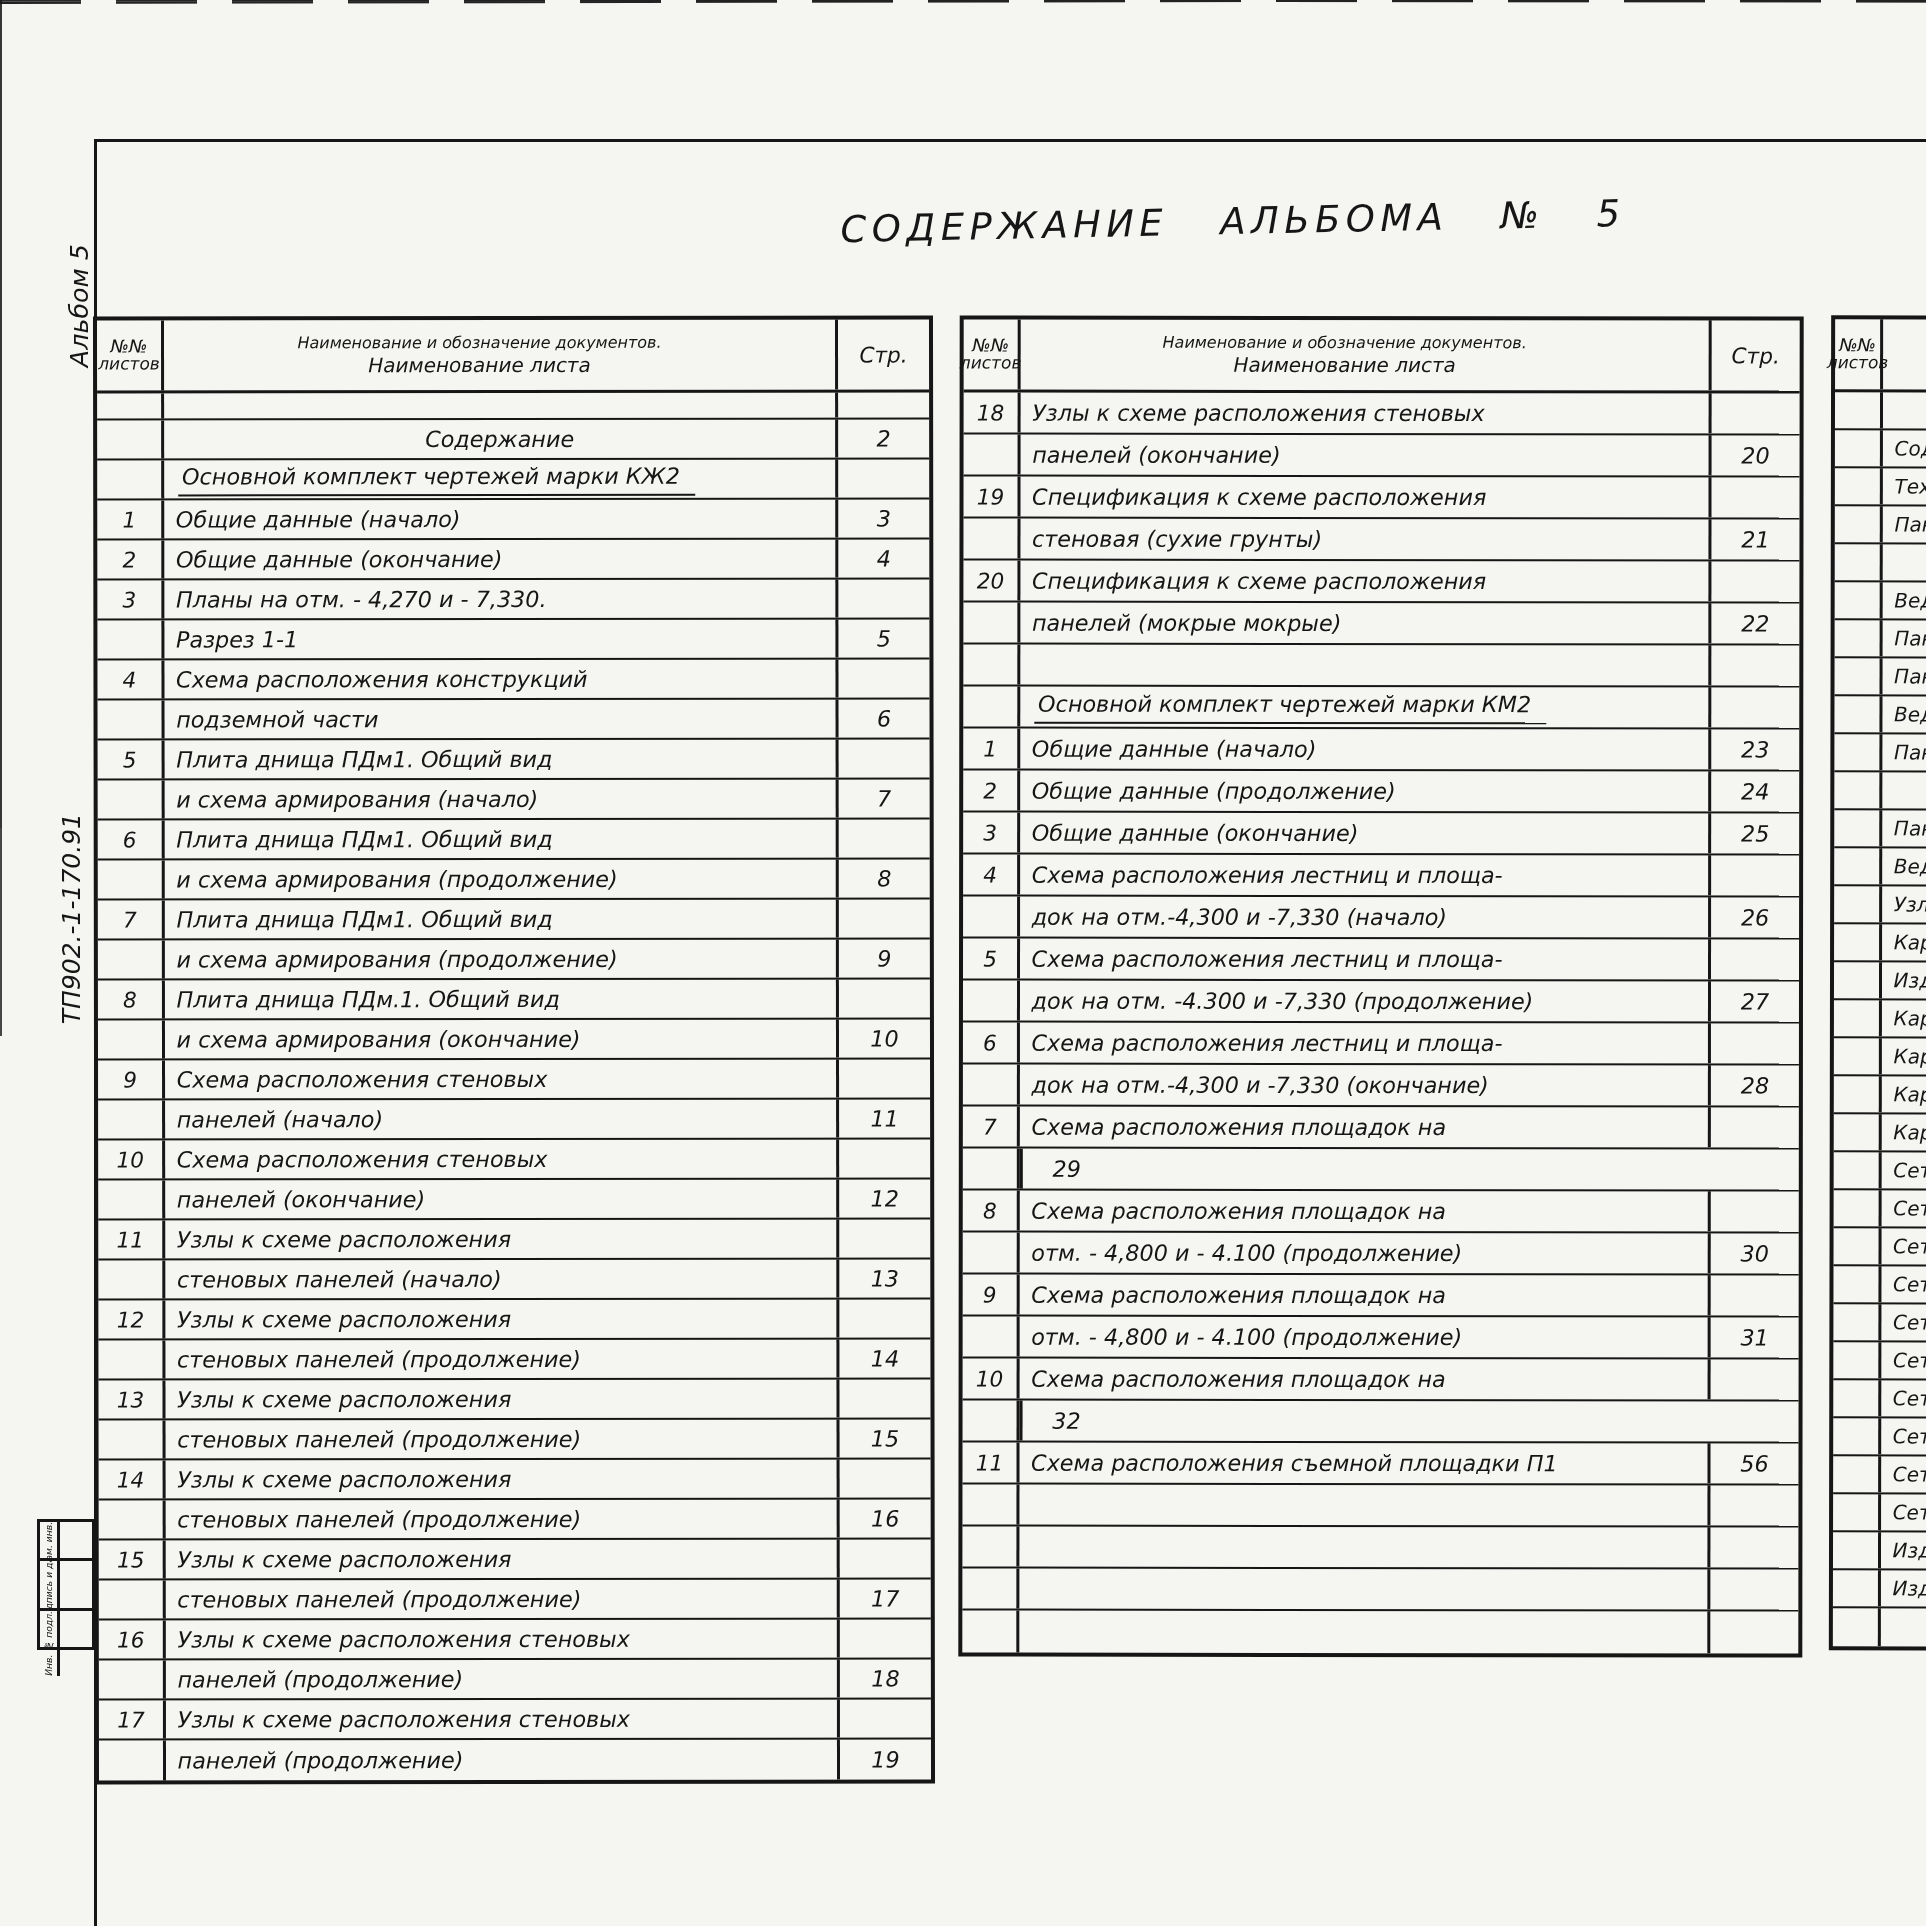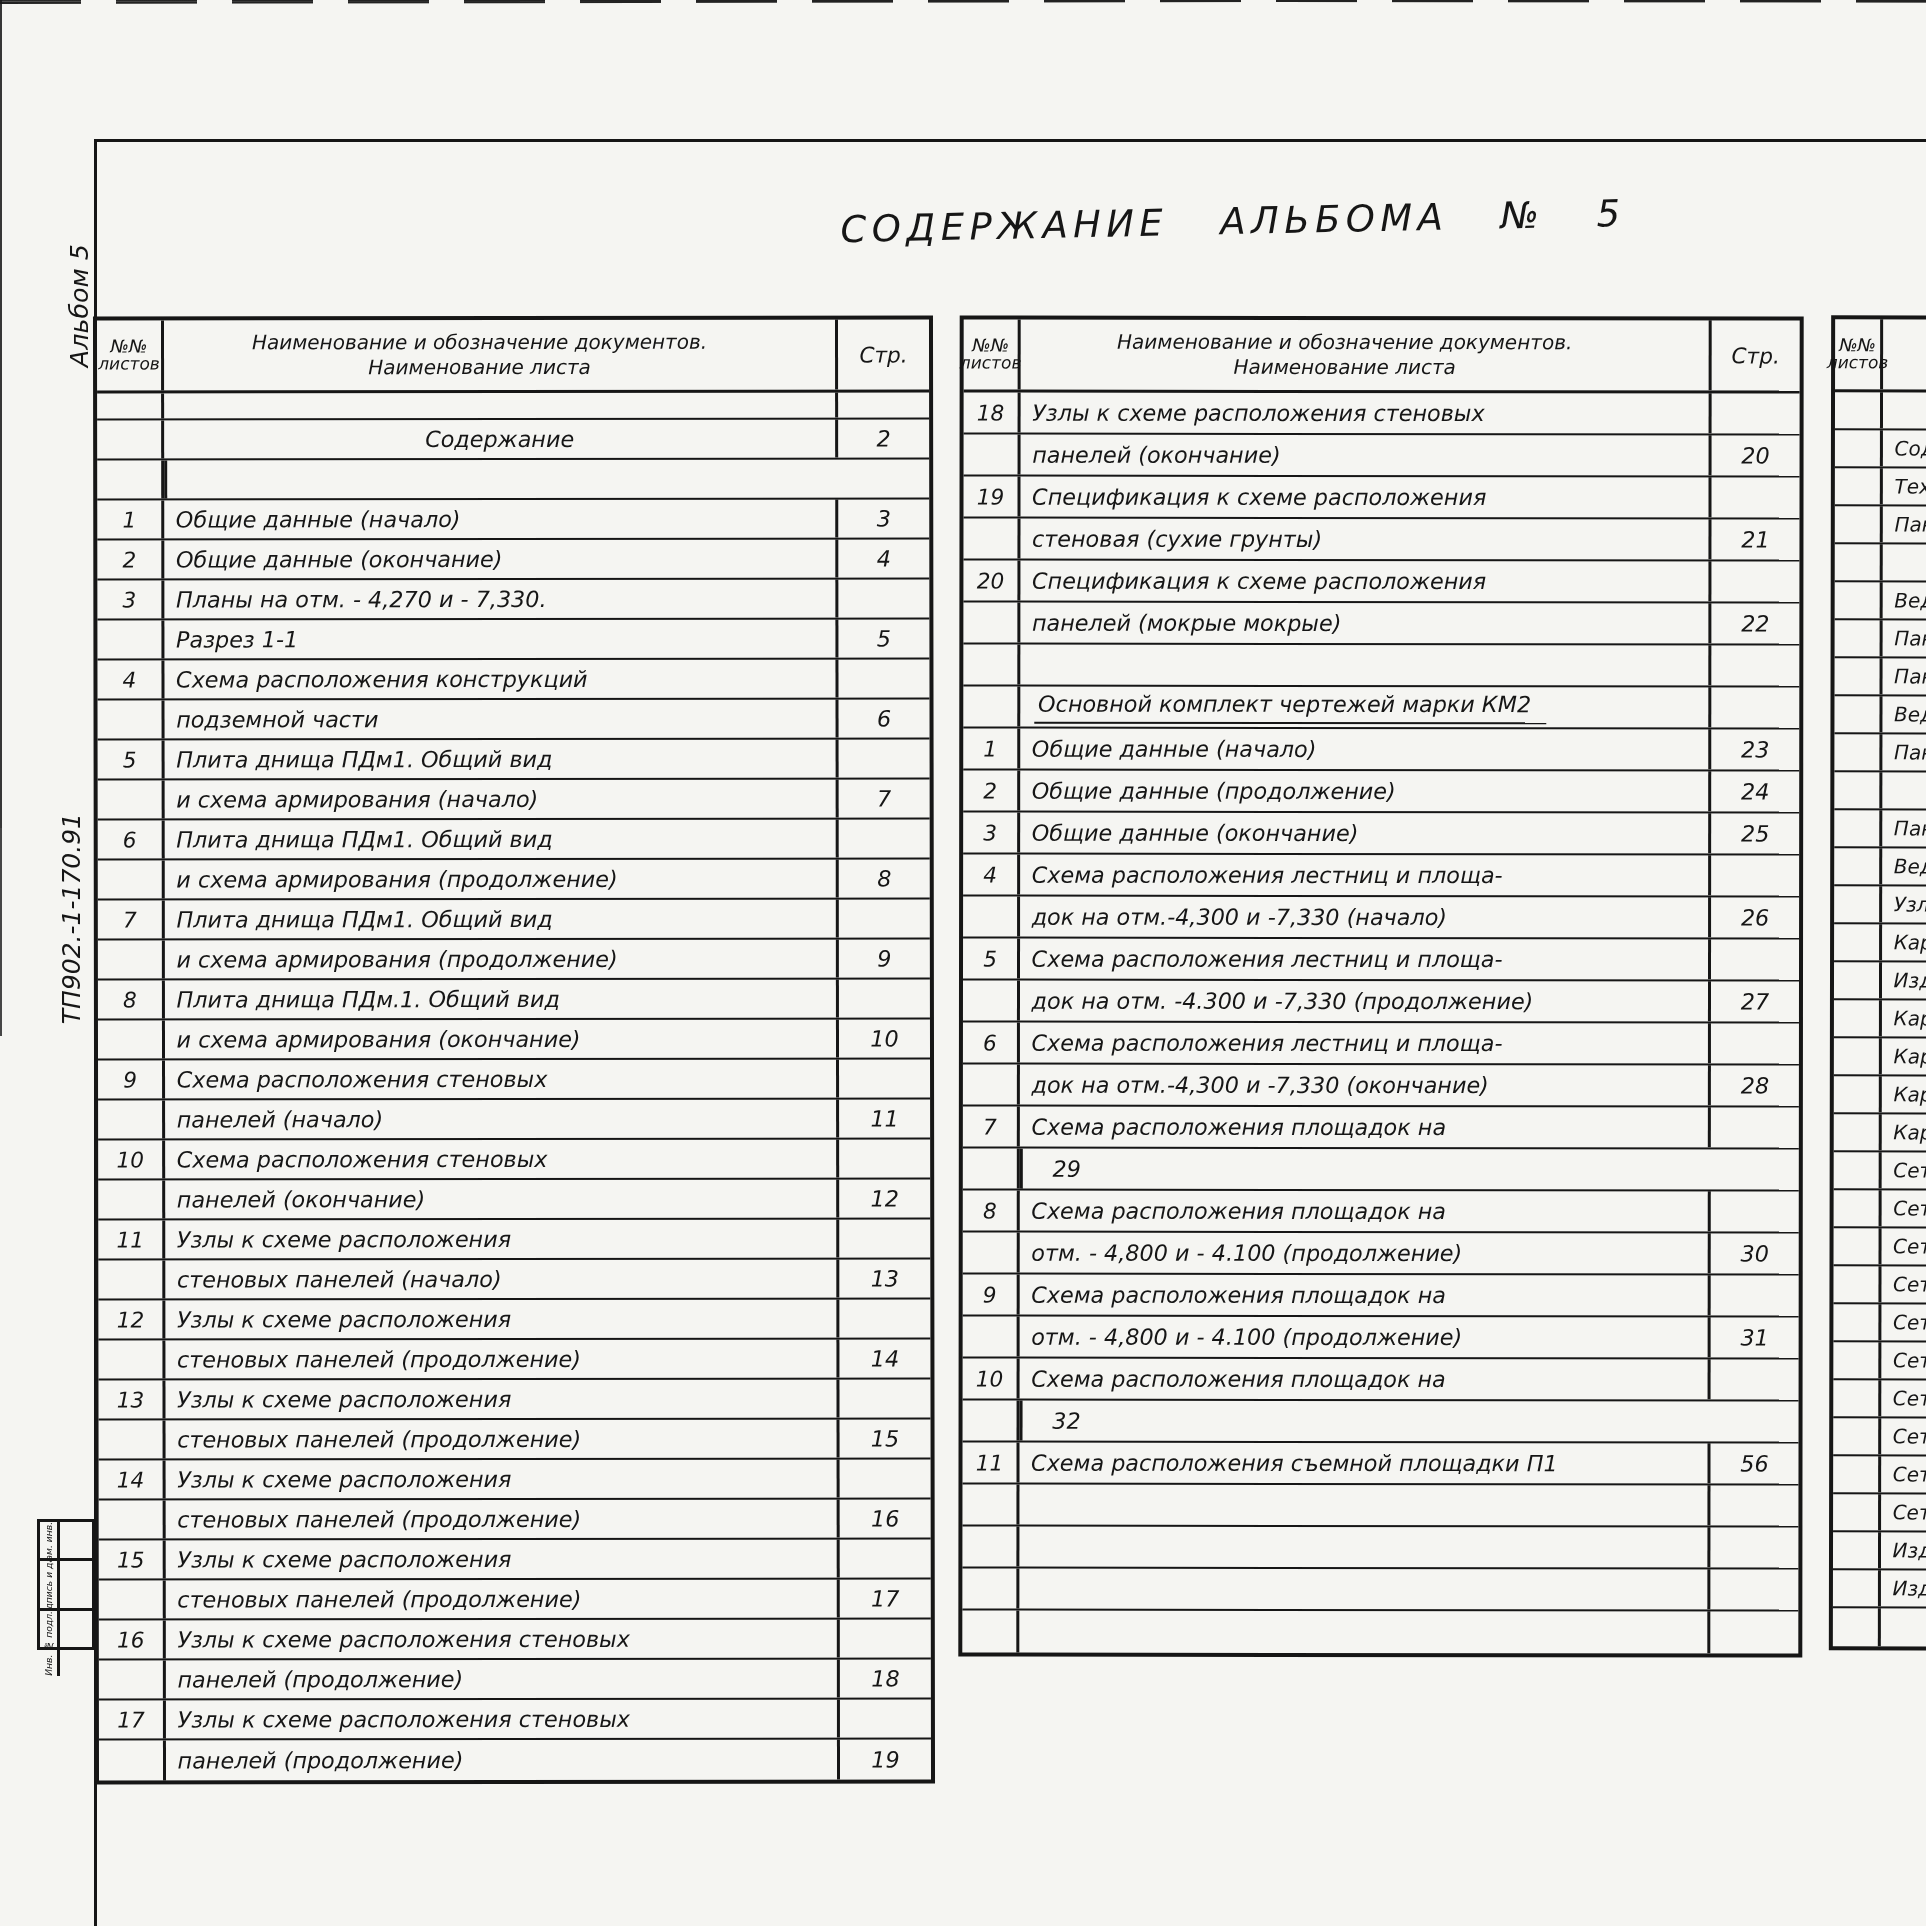--- a/index.html
+++ b/index.html
@@ -57,21 +57,21 @@
   .t2 .trow{ height:38px; }
   .doc-table .thead{ height:73px !important; border-bottom:3.9px solid var(--ink); }
   .cell{ box-sizing:border-box; display:flex; align-items:center; overflow:visible; }
   .cnum{ justify-content:center; border-right:3.9px solid var(--ink); font-size:21.6px; flex:none; }
   .t0 .cnum{ width:67px; } .t1 .cnum{ width:57px; } .t2 .cnum{ width:48px; }
   .cname{ flex:1; padding:0 11.6px; }
   .cpage{ border-left:3.9px solid var(--ink); justify-content:center; font-size:22.3px; flex:none; }
   .t0 .cpage{ width:94px; } .t1 .cpage{ width:91px; }
   .hcell{ flex-direction:column; justify-content:center; text-align:center; }
   .hnum1{ font-size:17.7px; line-height:1.05; } .hnum2{ font-size:17px; line-height:1.05; }
-  .hname1{ font-size:20px; line-height:1.25; } .hname2{ font-size:20px; line-height:1.25; }
+  .hname1{ font-size:16px; line-height:1.25; } .hname2{ font-size:20px; line-height:1.25; }
   .hpage{ font-size:21.6px;margin-left:40px; }
   .txt{ font-size:22.3px; white-space:nowrap; }
   .t2 .txt{ font-size:20px; }
   .s-center{ margin:0 auto; }
   .s-section{ margin:0 auto 0 2.3px; border-bottom:2.7px solid var(--ink); padding:1.5px 15.4px 5.4px 3.9px; }
 </style>
 </head>
 <body>
 
 <div class="sheet">
@@ -137,20 +137,23 @@
       </div>
       <div class="trow">
         <div class="cell cnum"></div>
         <div class="cell cname">
           <span class="txt s-center">Содержание</span>
         </div>
         <div class="cell cpage">2</div>
       </div>
       <div class="trow">
         <div class="cell cnum"></div>
+        <div class="cell cname">
+          <span class="txt s-section">Основной комплект чертежей марки КЖ2</span>
+        </div>
         <div class="cell cpage"></div>
       </div>
       <div class="trow">
         <div class="cell cnum">1</div>
         <div class="cell cname">
           <span class="txt">Общие данные (начало)</span>
         </div>
         <div class="cell cpage">3</div>
       </div>
       <div class="trow">

